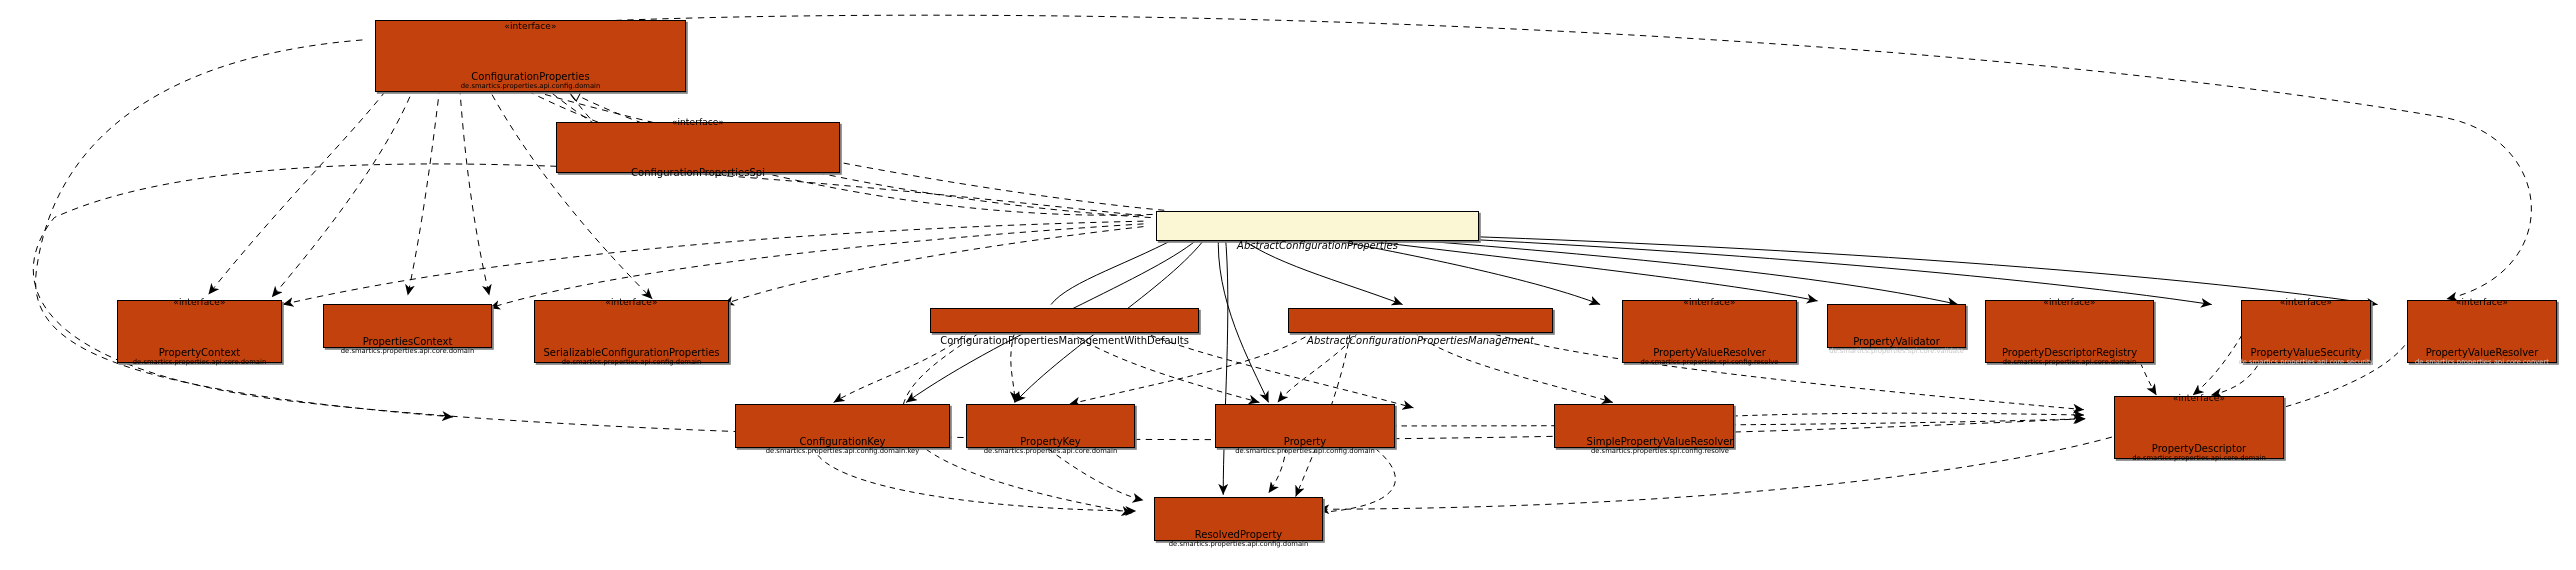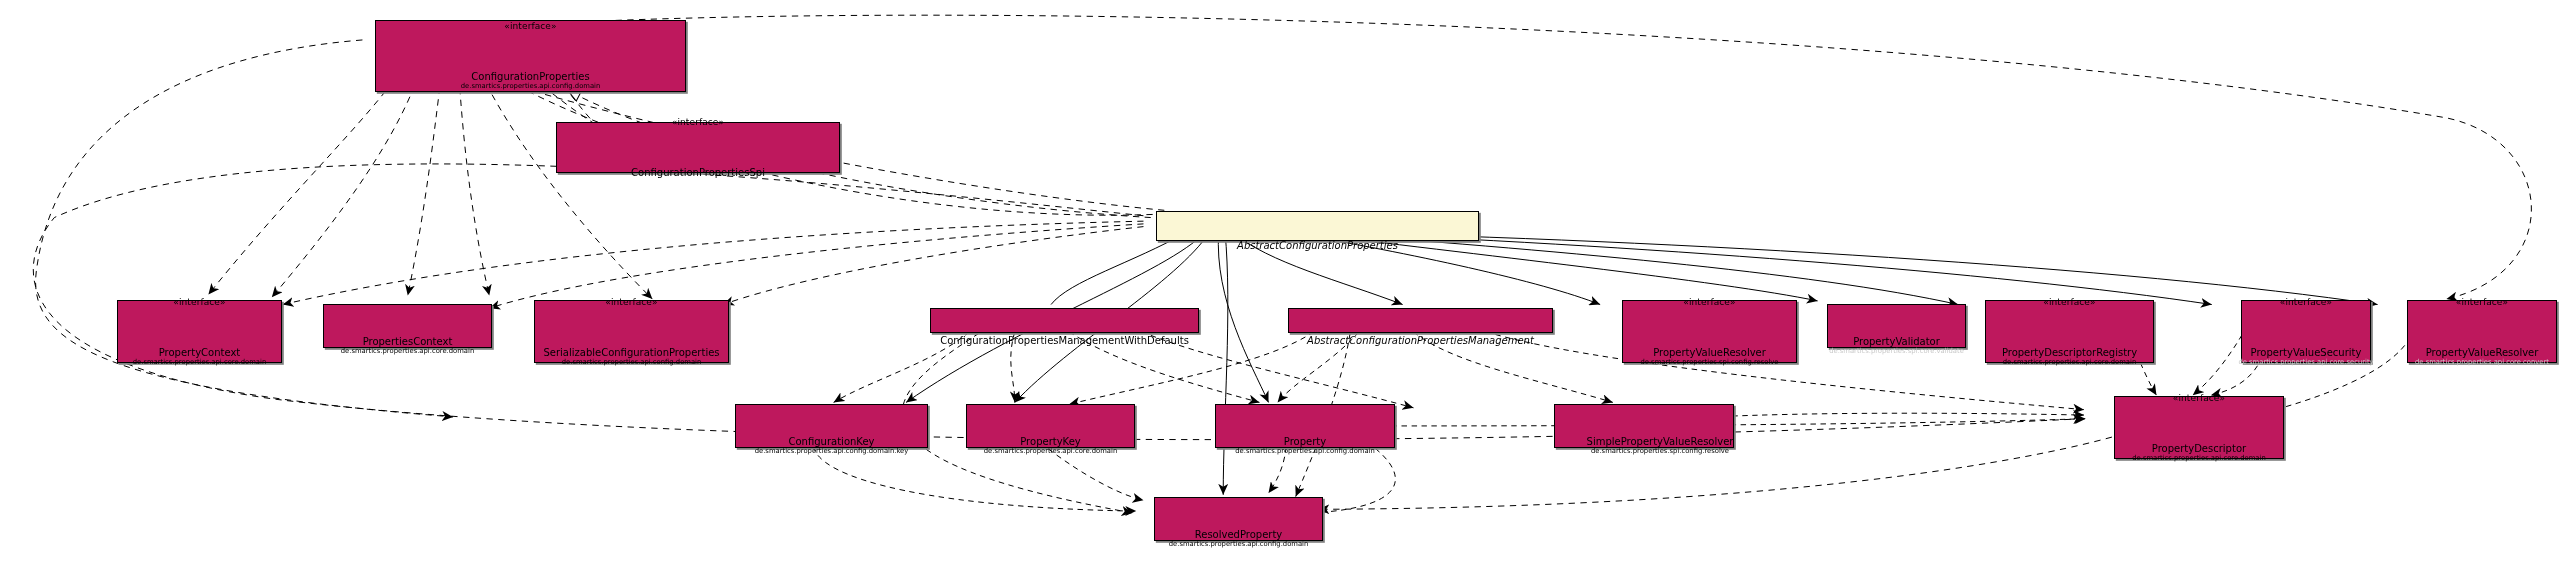--- a/index.html
+++ b/index.html
@@ -1,19 +1,19 @@
 <!DOCTYPE html>
 <html style="font-size:14.5px"><head>
 <meta charset="utf-8">
 <style>
   html,body{margin:0;padding:0;background:#ffffff;}
   body{font-family:"DejaVu Sans","Liberation Sans",sans-serif;}
   #diagram{position:relative;width:2576px;height:571px;background:#ffffff;overflow:hidden;}
   #edges{position:absolute;left:0;top:0;width:2576px;height:571px;pointer-events:none;}
-  .node{position:absolute;box-sizing:border-box;background:#be185d;border:0.9px solid #000000;
+  .node{position:absolute;box-sizing:border-box;background:#c2410c;border:0.9px solid #000000;
         box-shadow:1.8px 1.8px 0 0 #808080;display:flex;flex-direction:column;align-items:center;
         justify-content:center;text-align:center;line-height:1.12;}
   .node.highlight{background:#fbf7d5;border:0.9px solid #000000;}
   .stereo{font-size:9px;color:#000;letter-spacing:0.1px;}
   .nname{font-size:10px;color:#000;white-space:nowrap;margin-top:40px;}
   .nname.italic{font-style:italic;}
   .npkg{font-size:6.8px;color:#000;white-space:nowrap;margin-top:0.9px;}
   .npkg.faded{color:#c9c9c9;}
 </style>
 </head>
@@ -158,21 +158,21 @@
       <div class="node" style="left: 2241px; top: 300px; width: 130px; height: 63px;">
         <div class="stereo">«interface»</div>
         <div class="nname">PropertyValueSecurity</div>
         <div class="npkg faded">de.smartics.properties.api.core.security</div>
       </div>
       <div class="node" style="left: 2407px; top: 300px; width: 150px; height: 63px;">
         <div class="stereo">«interface»</div>
         <div class="nname">PropertyValueResolver</div>
         <div class="npkg faded">de.smartics.properties.api.core.convert</div>
       </div>
-      <div class="node" style="left: 735px; top: 404px; width: 193px; height: 44px;">
+      <div class="node" style="left: 735px; top: 404px; width: 215px; height: 44px;">
         <div class="nname">ConfigurationKey</div>
         <div class="npkg">de.smartics.properties.api.config.domain.key</div>
       </div>
       <div class="node" style="left: 966px; top: 404px; width: 169px; height: 44px;">
         <div class="nname">PropertyKey</div>
         <div class="npkg">de.smartics.properties.api.core.domain</div>
       </div>
       <div class="node" style="left: 1215px; top: 404px; width: 180px; height: 44px;">
         <div class="nname">Property</div>
         <div class="npkg">de.smartics.properties.api.config.domain</div>

